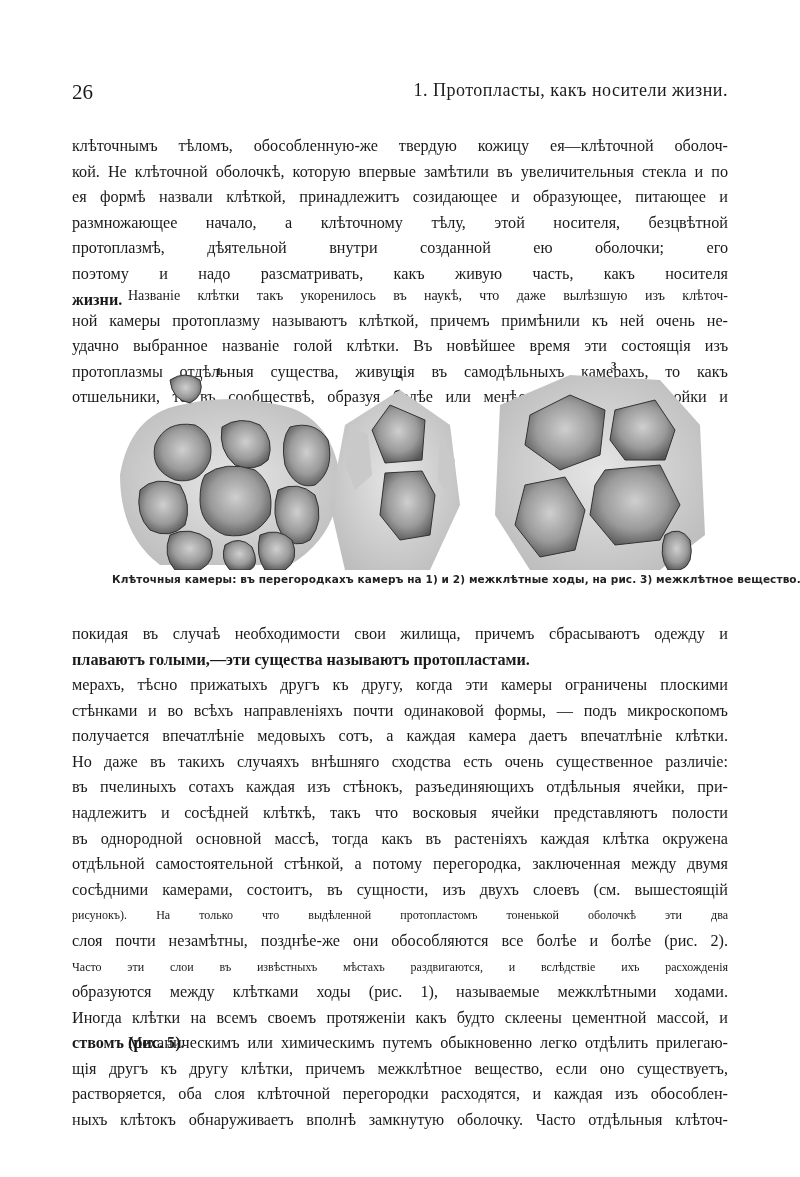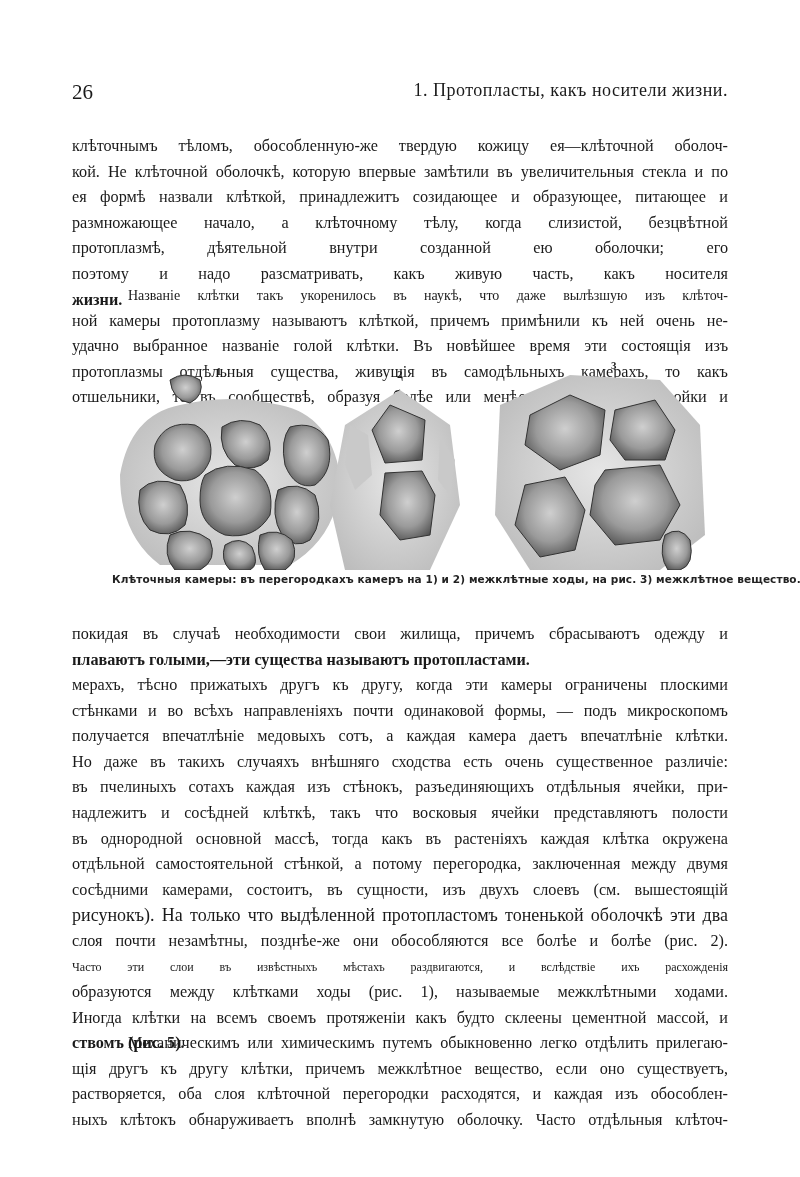--- a/index.html
+++ b/index.html
@@ -21,21 +21,21 @@
 
 <div class="header">
   <span class="page-num">26</span>
   <span class="running-title">1. Протопласты, какъ носители жизни.</span>
 </div>
 
 <div class="text-block" style="top:118px">
   <span class="line" style="font-size: 16.2px;">клѣточнымъ тѣломъ, обособленную-же твердую кожицу ея—клѣточной оболоч-</span>
   <span class="line" style="font-size: 16.2px;">кой. Не клѣточной оболочкѣ, которую впервые замѣтили въ увеличительныя стекла и по</span>
   <span class="line" style="font-size: 16.2px;">ея формѣ назвали клѣткой, принадлежитъ созидающее и образующее, питающее и</span>
-  <span class="line" style="font-size: 16.2px;">размножающее начало, а клѣточному тѣлу, когда слизистой, безцвѣтной</span>
+  <span class="line" style="font-size: 16.2px;">размножающее начало, а клѣточному тѣлу, этой носителя, безцвѣтной</span>
   <span class="line" style="font-size: 16.2px;">протоплазмѣ, дѣятельной внутри созданной ею оболочки; его</span>
   <span class="line" style="font-size: 16.2px;">поэтому и надо разсматривать, какъ живую часть, какъ носителя</span>
   <span class="line last" style="font-size: 16.2px;">жизни.</span>
 </div>
 
 <div class="text-block" style="top:267px">
   <span class="line indent" style="font-size: 14px;">Названіе клѣтки такъ укоренилось въ наукѣ, что даже вылѣзшую изъ клѣточ-</span>
   <span class="line" style="font-size: 16.2px;">ной камеры протоплазму называютъ клѣткой, причемъ примѣнили къ ней очень не-</span>
   <span class="line" style="font-size: 16.2px;">удачно выбранное названіе голой клѣтки. Въ новѣйшее время эти состоящія изъ</span>
   <span class="line" style="font-size: 16.2px;">протоплазмы отдѣльныя существа, живущія въ самодѣльныхъ камерахъ, то какъ</span>
@@ -102,21 +102,21 @@
 <div class="text-block" style="top:657px">
   <span class="line" style="font-size: 16.2px;">мерахъ, тѣсно прижатыхъ другъ къ другу, когда эти камеры ограничены плоскими</span>
   <span class="line" style="font-size: 16.2px;">стѣнками и во всѣхъ направленіяхъ почти одинаковой формы, — подъ микроскопомъ</span>
   <span class="line" style="font-size: 16.2px;">получается впечатлѣніе медовыхъ сотъ, а каждая камера даетъ впечатлѣніе клѣтки.</span>
   <span class="line" style="font-size: 16.2px;">Но даже въ такихъ случаяхъ внѣшняго сходства есть очень существенное различіе:</span>
   <span class="line" style="font-size: 16.2px;">въ пчелиныхъ сотахъ каждая изъ стѣнокъ, разъединяющихъ отдѣльныя ячейки, при-</span>
   <span class="line" style="font-size: 16.2px;">надлежитъ и сосѣдней клѣткѣ, такъ что восковыя ячейки представляютъ полости</span>
   <span class="line" style="font-size: 16.2px;">въ однородной основной массѣ, тогда какъ въ растеніяхъ каждая клѣтка окружена</span>
   <span class="line" style="font-size: 16.2px;">отдѣльной самостоятельной стѣнкой, а потому перегородка, заключенная между двумя</span>
   <span class="line" style="font-size: 16.2px;">сосѣдними камерами, состоитъ, въ сущности, изъ двухъ слоевъ (см. вышестоящій</span>
-  <span class="line" style="font-size: 18px;">рисунокъ). На только что выдѣленной протопластомъ тоненькой оболочкѣ эти два</span>
+  <span class="line" style="font-size: 12px;">рисунокъ). На только что выдѣленной протопластомъ тоненькой оболочкѣ эти два</span>
   <span class="line" style="font-size: 16.2px;">слоя почти незамѣтны, позднѣе-же они обособляются все болѣе и болѣе (рис. 2).</span>
   <span class="line" style="font-size: 12px;">Часто эти слои въ извѣстныхъ мѣстахъ раздвигаются, и вслѣдствіе ихъ расхожденія</span>
   <span class="line" style="font-size: 16.2px;">образуются между клѣтками ходы (рис. 1), называемые межклѣтными ходами.</span>
   <span class="line" style="font-size: 16.2px;">Иногда клѣтки на всемъ своемъ протяженіи какъ будто склеены цементной массой, и</span>
   <span class="line last" style="font-size: 16.2px;">ствомъ (рис. 5).</span>
 </div>
 
 <div class="text-block" style="top:1015px">
   <span class="line indent" style="font-size: 16.2px;">Механическимъ или химическимъ путемъ обыкновенно легко отдѣлить прилегаю-</span>
   <span class="line" style="font-size: 16.2px;">щія другъ къ другу клѣтки, причемъ межклѣтное вещество, если оно существуетъ,</span>

